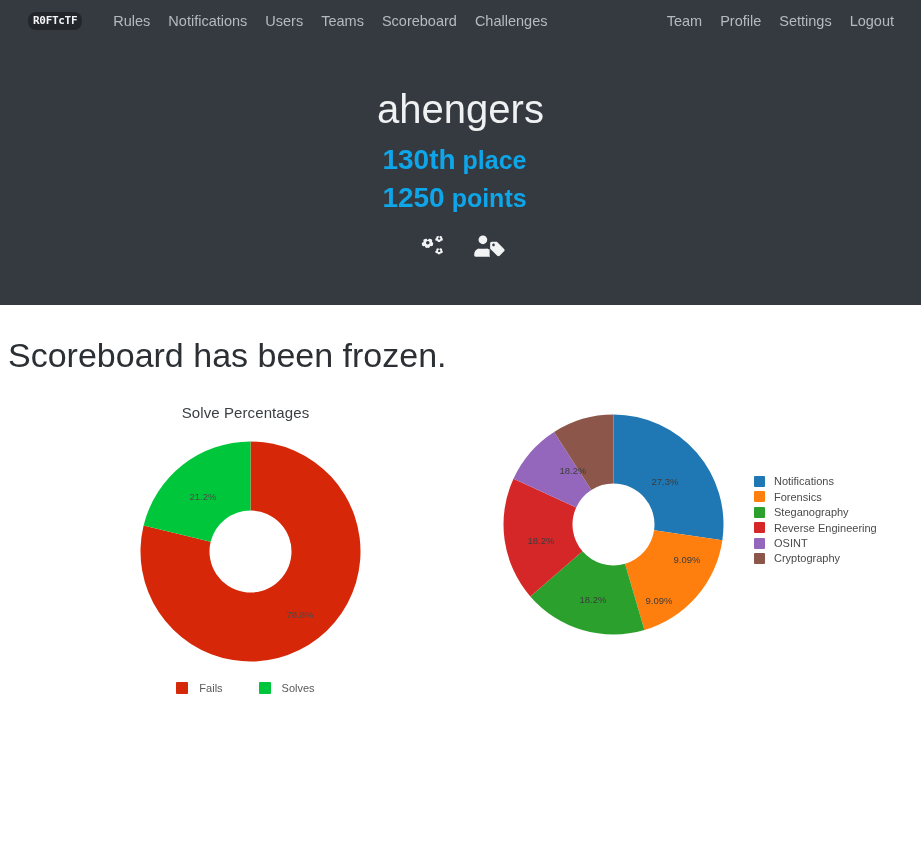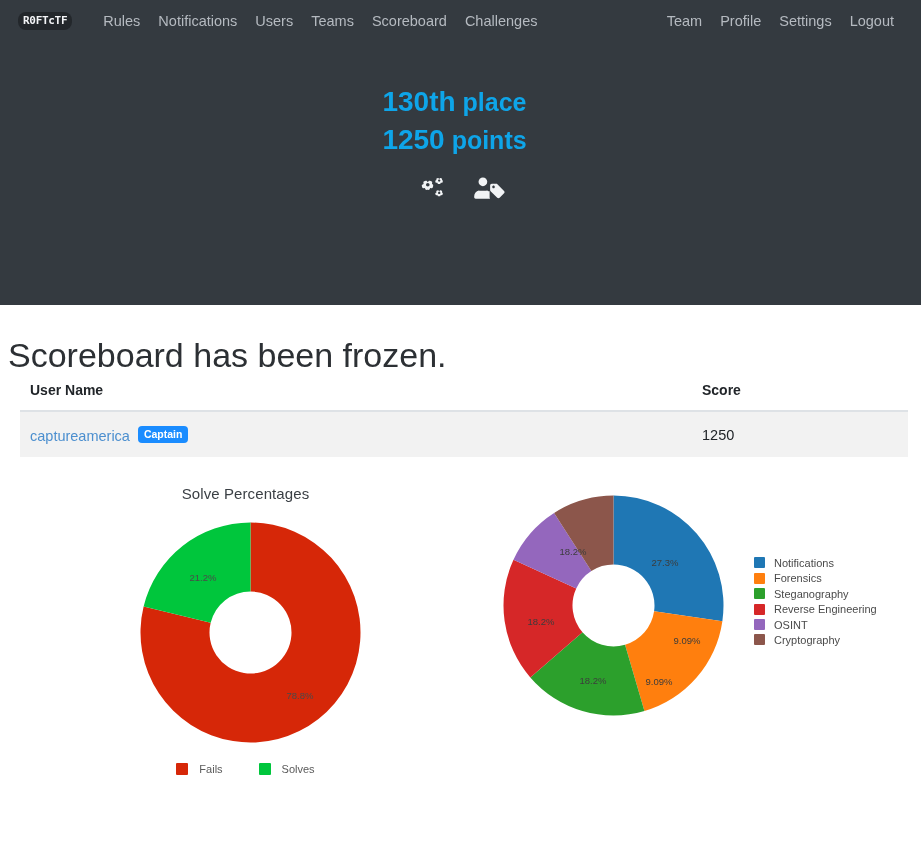--- a/index.html
+++ b/index.html
@@ -20,20 +20,21 @@
     align-items: center;
     padding: 0 18px;
   }
   .brand {
     background: #23272b;
     border-radius: 8px;
     padding: 3px 5px 4px 5px;
     margin-right: 22px;
     display: flex;
     align-items: center;
+    margin-left: 10px;
   }
   .brand-text {
     font-family: "DejaVu Sans Mono", monospace;
     font-size: 11px;
     font-weight: 700;
     letter-spacing: -0.3px;
     color: #f3f4f6;
     line-height: 1;
   }
   .nav-left, .nav-right { display: flex; align-items: center; text-align: right; }
@@ -212,20 +213,21 @@
   </div>
   <div class="nav-right">
     <a class="nav-link">Team</a>
     <a class="nav-link">Profile</a>
     <a class="nav-link">Settings</a>
     <a class="nav-link">Logout</a>
   </div>
 </div>
 
 <div class="hero">
+  <div class="hero-title">ahengers</div>
   <div class="hero-line">
     <span class="big">130th</span>
     <span>place</span>
   </div>
   <div class="hero-line">
     <span class="big">1250</span>
     <span>points</span>
   </div>
   <div class="hero-icons">
     <span>
@@ -243,36 +245,20 @@
       </svg>
     </span>
   </div>
 </div>
 
 <div class="main">
 
   <div class="frozen">Scoreboard has been frozen.</div>
 
 
-  <table class="members">
-    <thead>
-      <tr>
-        <th style="width:672px">User Name</th>
-        <th>Score</th>
-      </tr>
-    </thead>
-    <tbody>
-      <tr>
-        <td>
-          <a class="user-link">captureamerica</a><span class="badge-captain">Captain</span>
-        </td>
-        <td class="score">1250</td>
-      </tr>
-    </tbody>
-  </table>
 
   <div class="charts">
 
     <div class="chart-box left">
       <div class="chart-title">Solve Percentages</div>
       <div class="donut-wrap left">
         <svg width="225" height="225" viewBox="0 0 225 225">
           <g id="donut0">
               <path d="M 112.5 2.5 A 110 110 0 1 1 5.620509379385851 86.48511032739037 L 72.66309895049837 102.80354112202733 A 41 41 0 1 0 112.5 71.5 Z" fill="#d62708"></path>
               <path d="M 5.620509379385851 86.48511032739037 A 110 110 0 0 1 112.49999999999989 2.5 L 112.49999999999996 71.5 A 41 41 0 0 0 72.66309895049837 102.80354112202733 Z" fill="#00c63c"></path>

